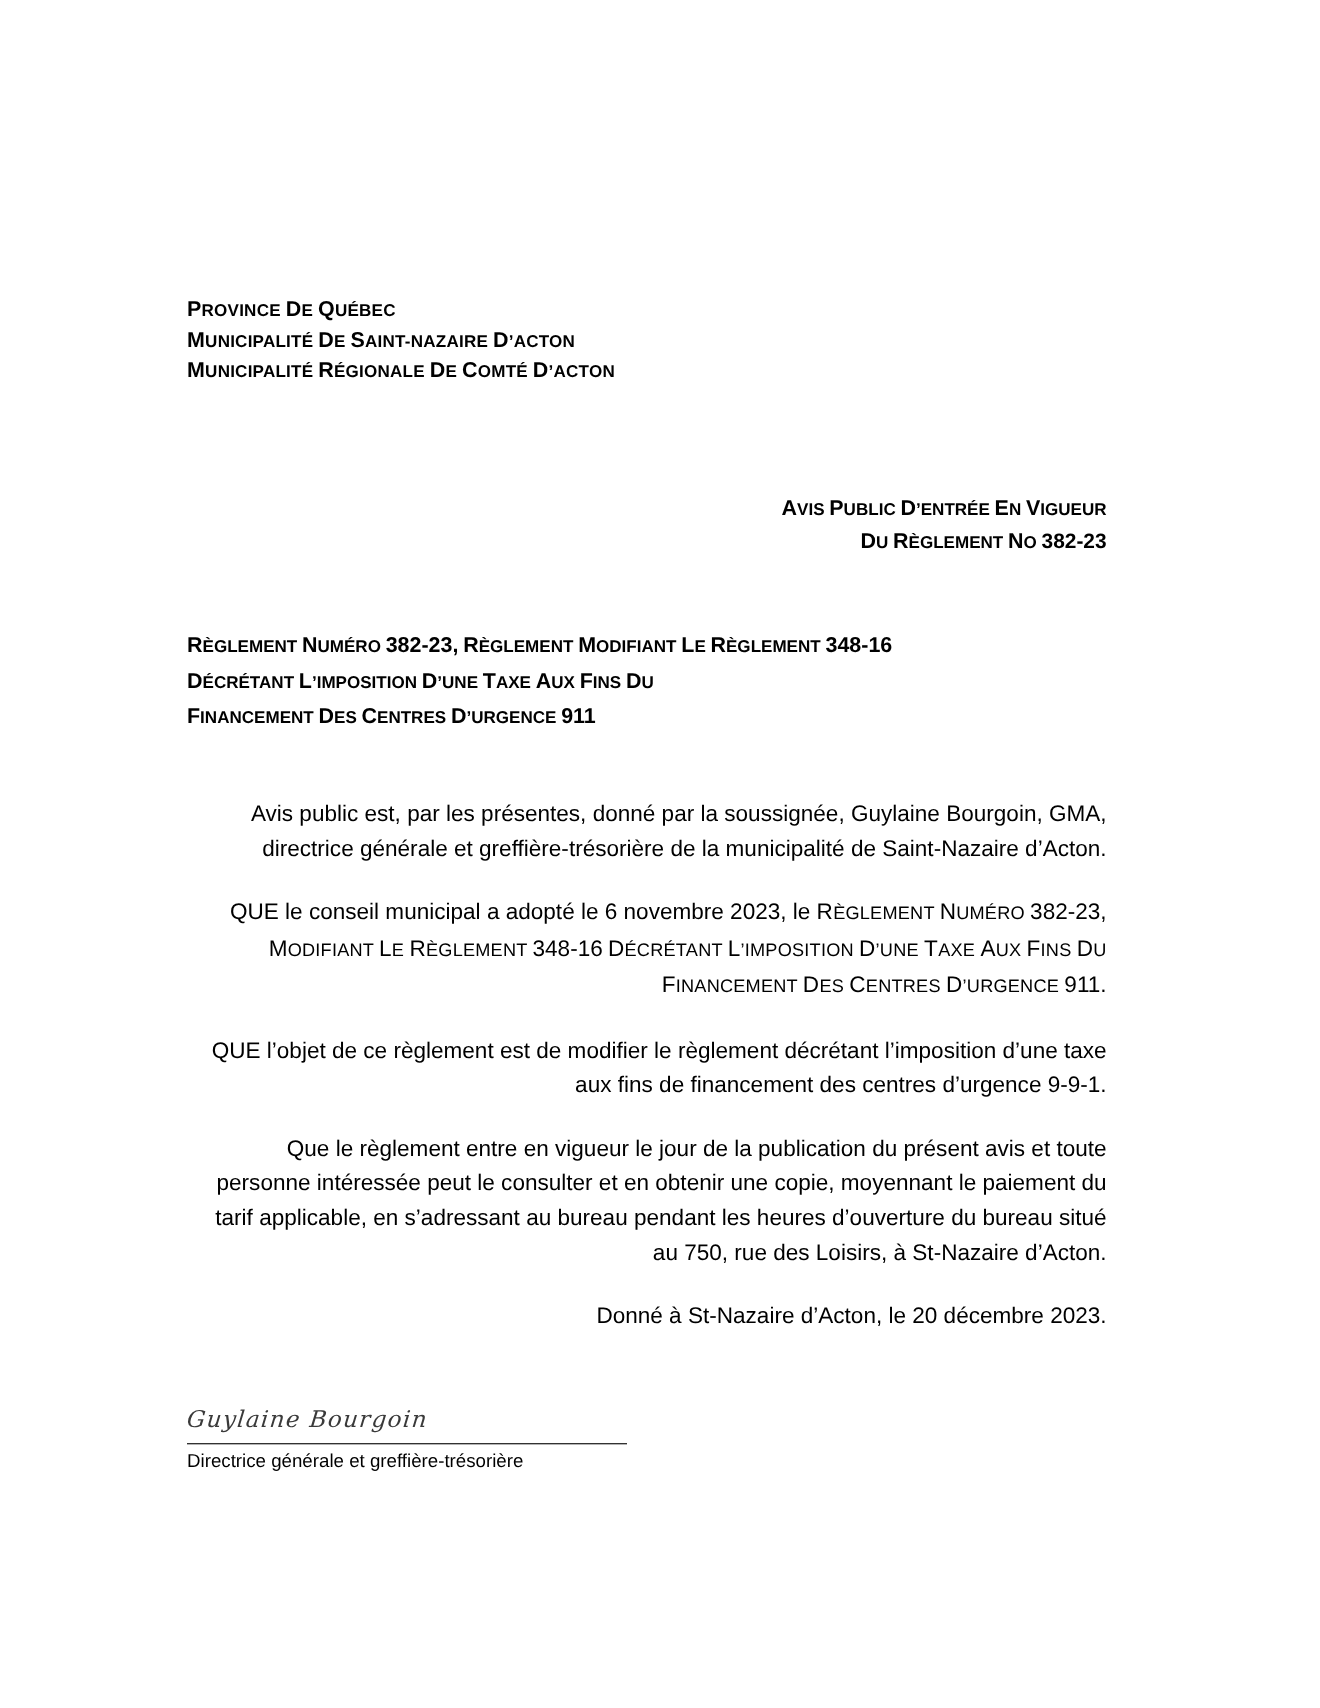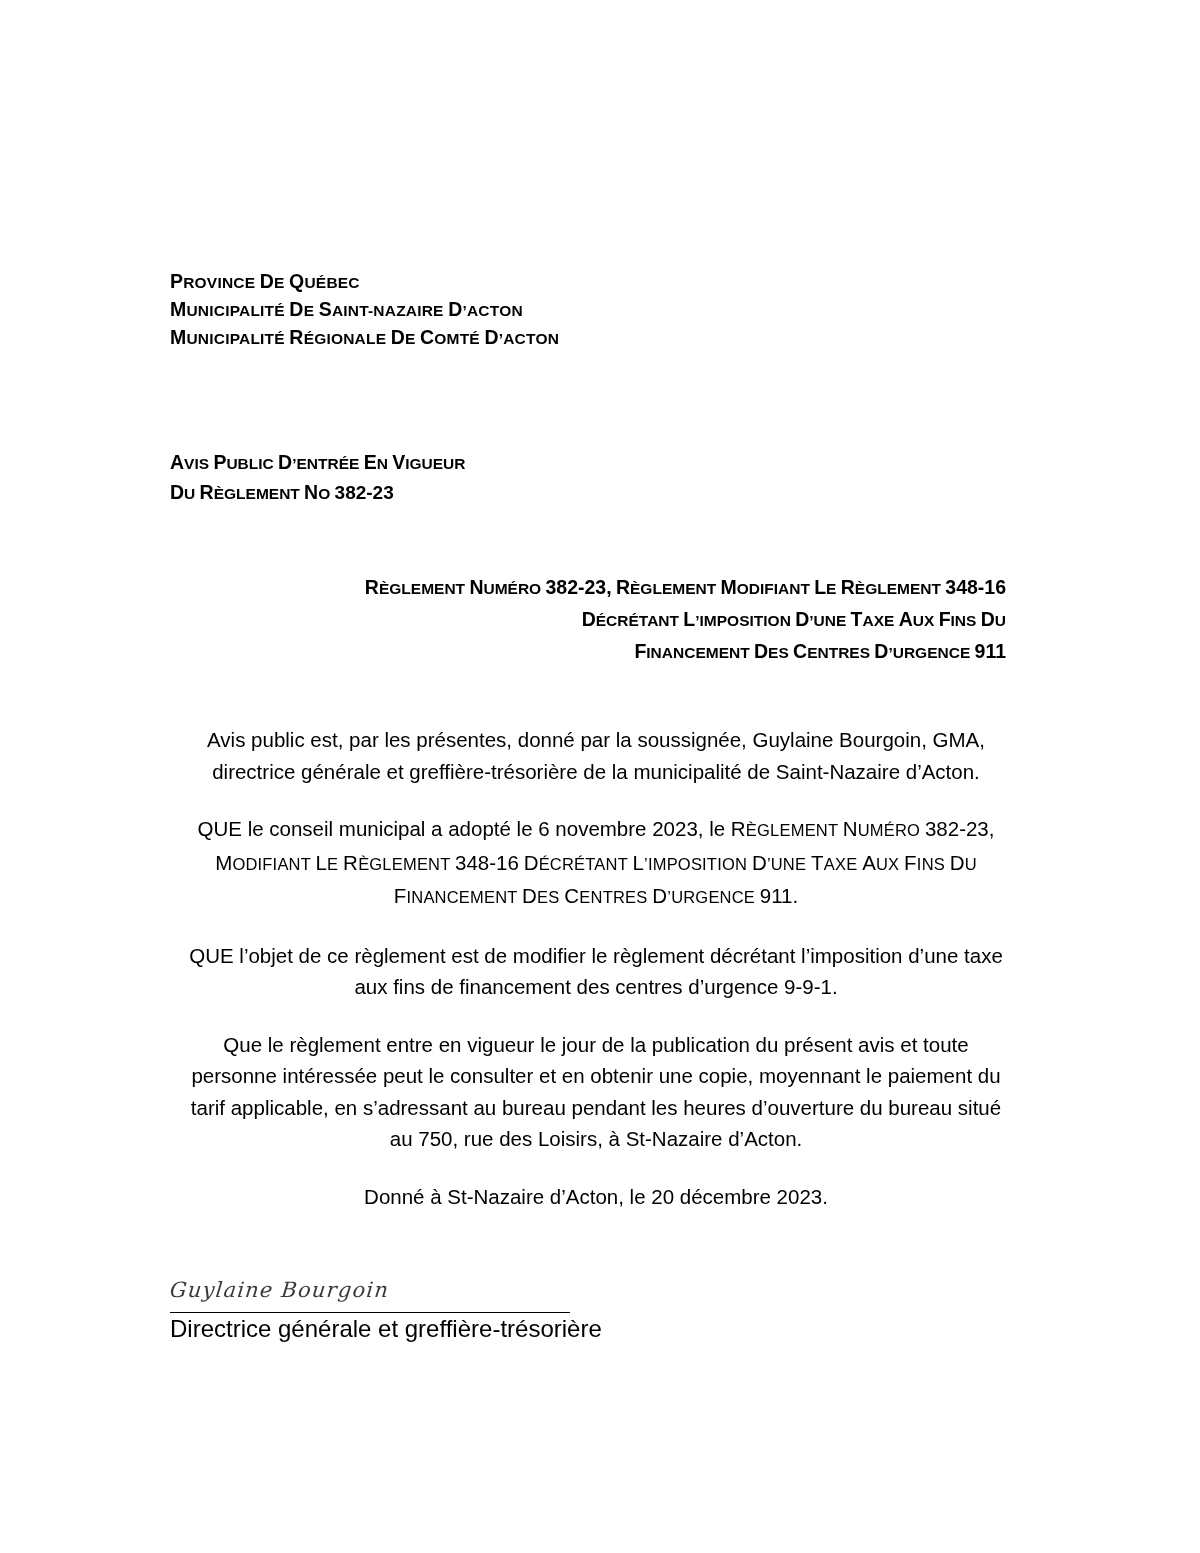--- a/index.html
+++ b/index.html
@@ -43,52 +43,52 @@
 
   .header-block {
     margin: 0;
   }
   .header-line {
     white-space: nowrap;
   }
 
   .title-block {
     margin-top: 96px;
-    text-align: left;
+    text-align: right;
   }
   .title-line {
     font-weight: bold;
     font-size: 15.5px;
     line-height: 28px;
     text-transform: uppercase;
   }
   .title-line .cap { font-size: 19.5px; }
   .title-line .num { font-size: 19px; }
 
   .subtitle-block {
     margin-top: 64px;
-    text-align: right;
+    text-align: left;
   }
   .subtitle-line {
     font-weight: bold;
     font-size: 15.5px;
     line-height: 30px;
     text-transform: uppercase;
   }
   .subtitle-line .cap { font-size: 19.5px; }
   .subtitle-line .num { font-size: 19.5px; }
 
   .body-block {
     margin-top: 56px;
   }
   p.para {
     font-size: 20.5px;
     line-height: 31.5px;
     margin: 0 0 26px 16px;
-    text-align: center;
+    text-align: right;
   }
   p.para:last-child { margin-bottom: 0; }
 
   .sc-inline {
     text-transform: uppercase;
     font-size: 16.5px;
     letter-spacing: 0.2px;
   }
   .sc-inline .cap { font-size: 20.5px; }
   .num-inline { font-size: 20.5px; }
@@ -109,21 +109,21 @@
     border-top: 1.5px solid #000000;
   }
   .sig-name {
     margin-top: 7px;
     font-weight: bold;
     font-size: 16.5px;
     text-transform: uppercase;
   }
   .sig-name .cap { font-size: 20.5px; }
   .sig-title {
-    font-size: 24px;
+    font-size: 17px;
     line-height: 30px;
     margin-top: 1px;
   }
 </style>
 </head>
 <body>
 
 <div class="page">
   <div class="content">
 

